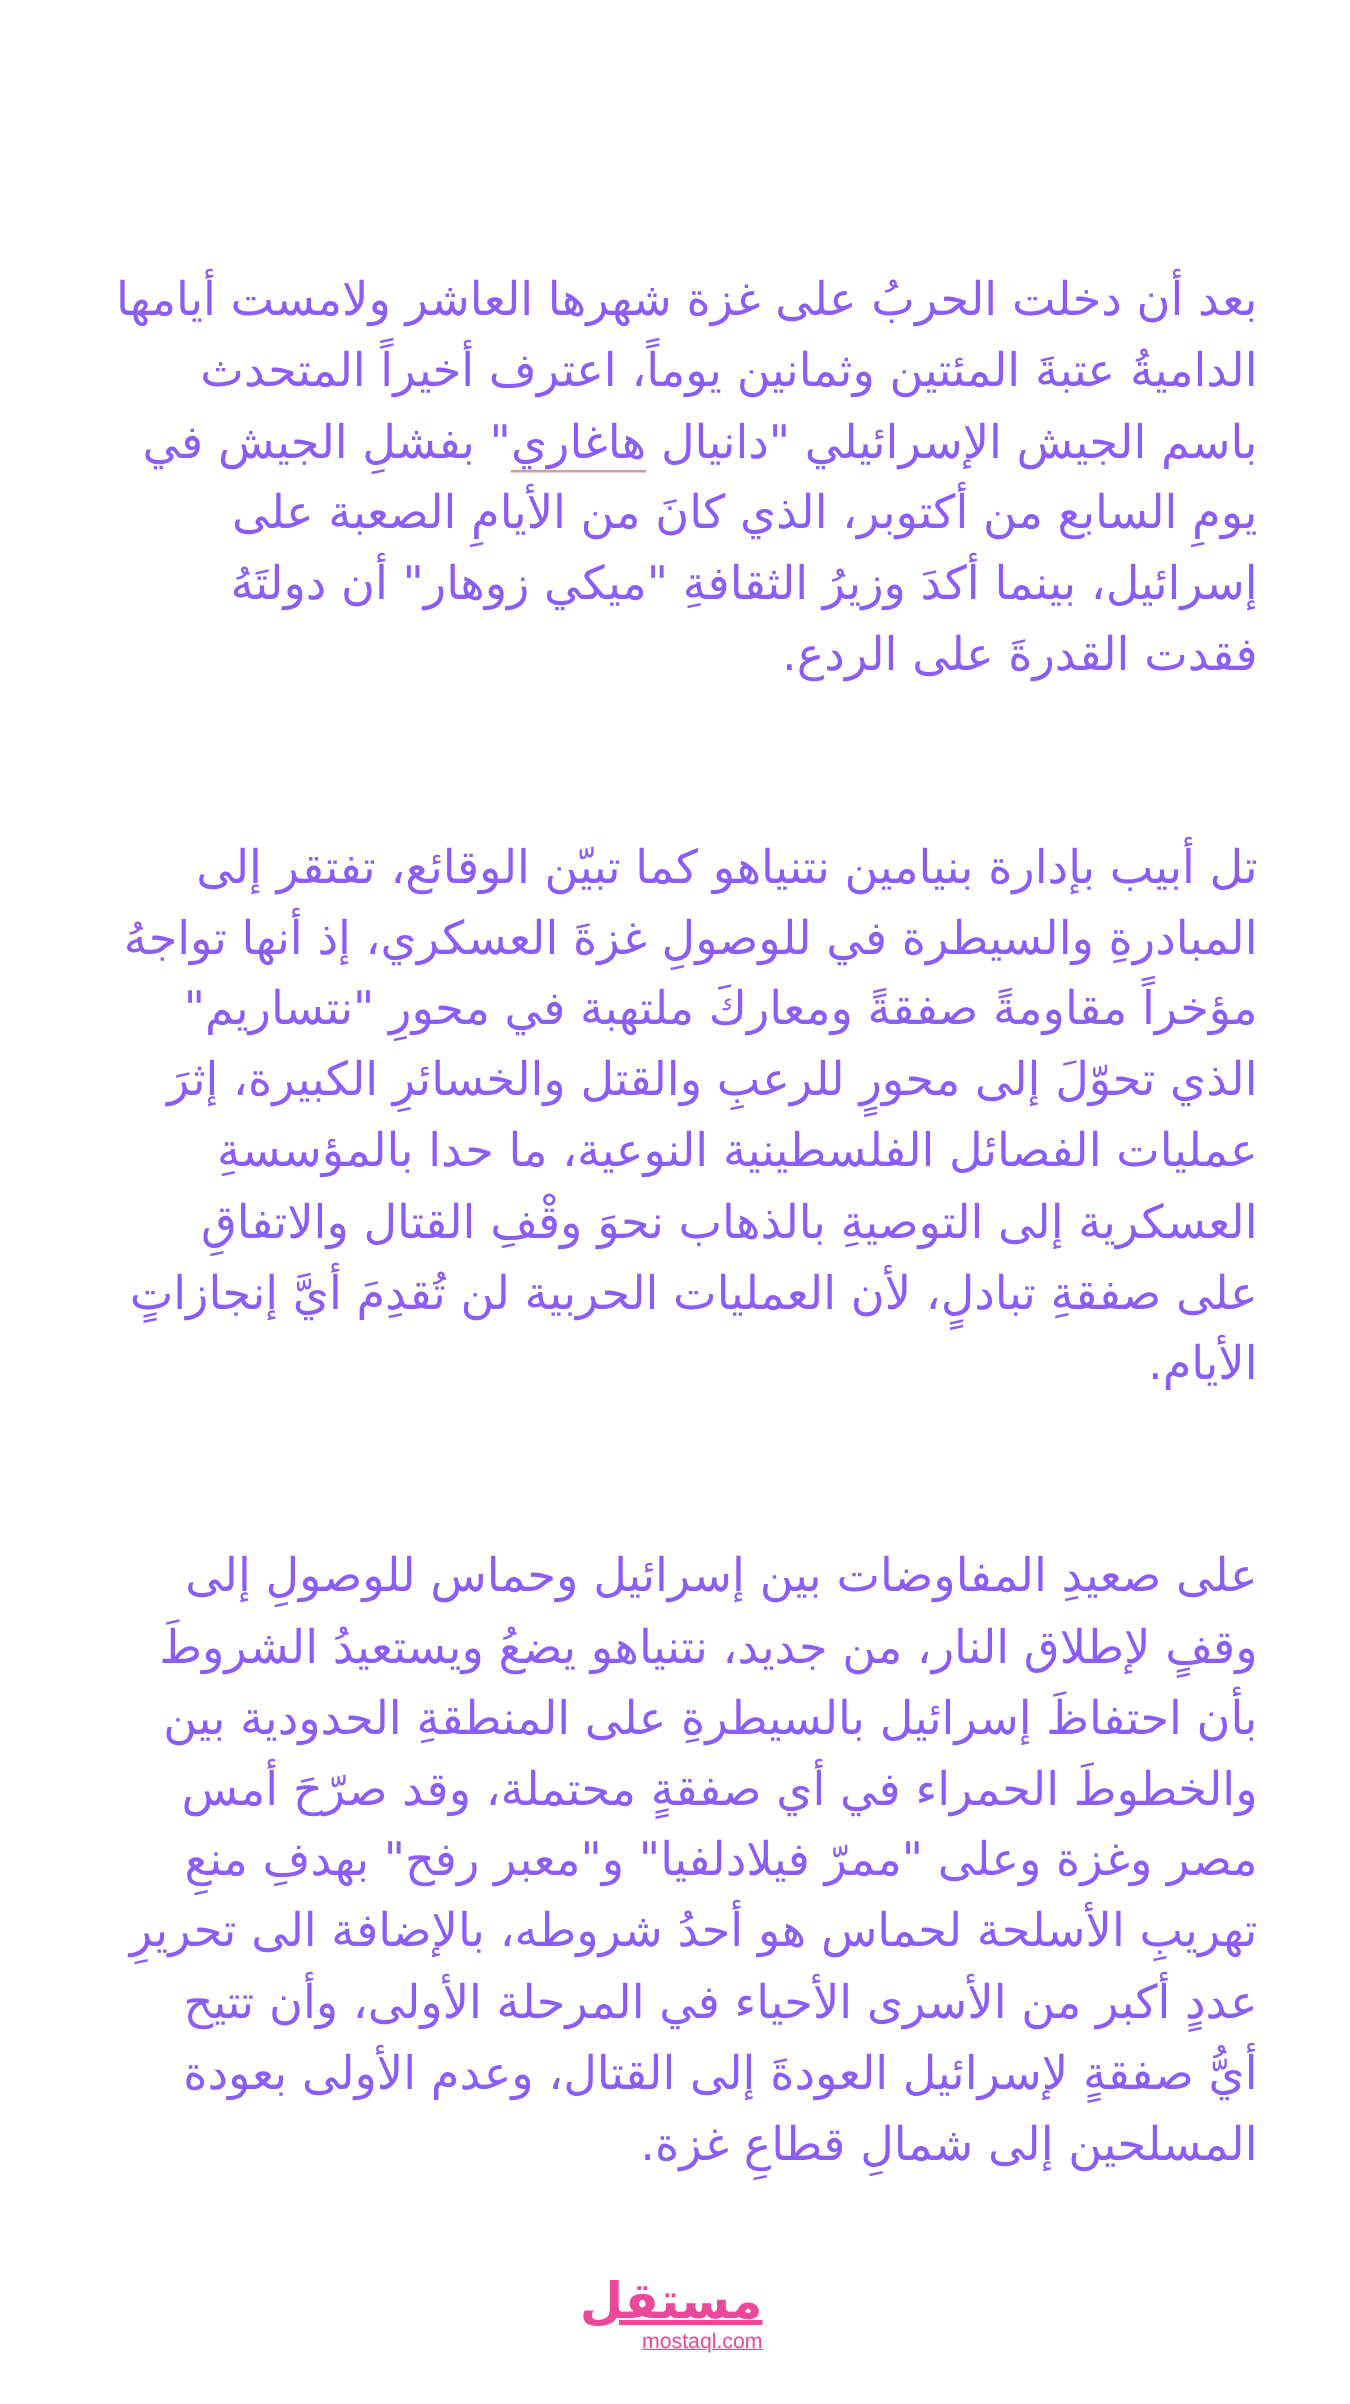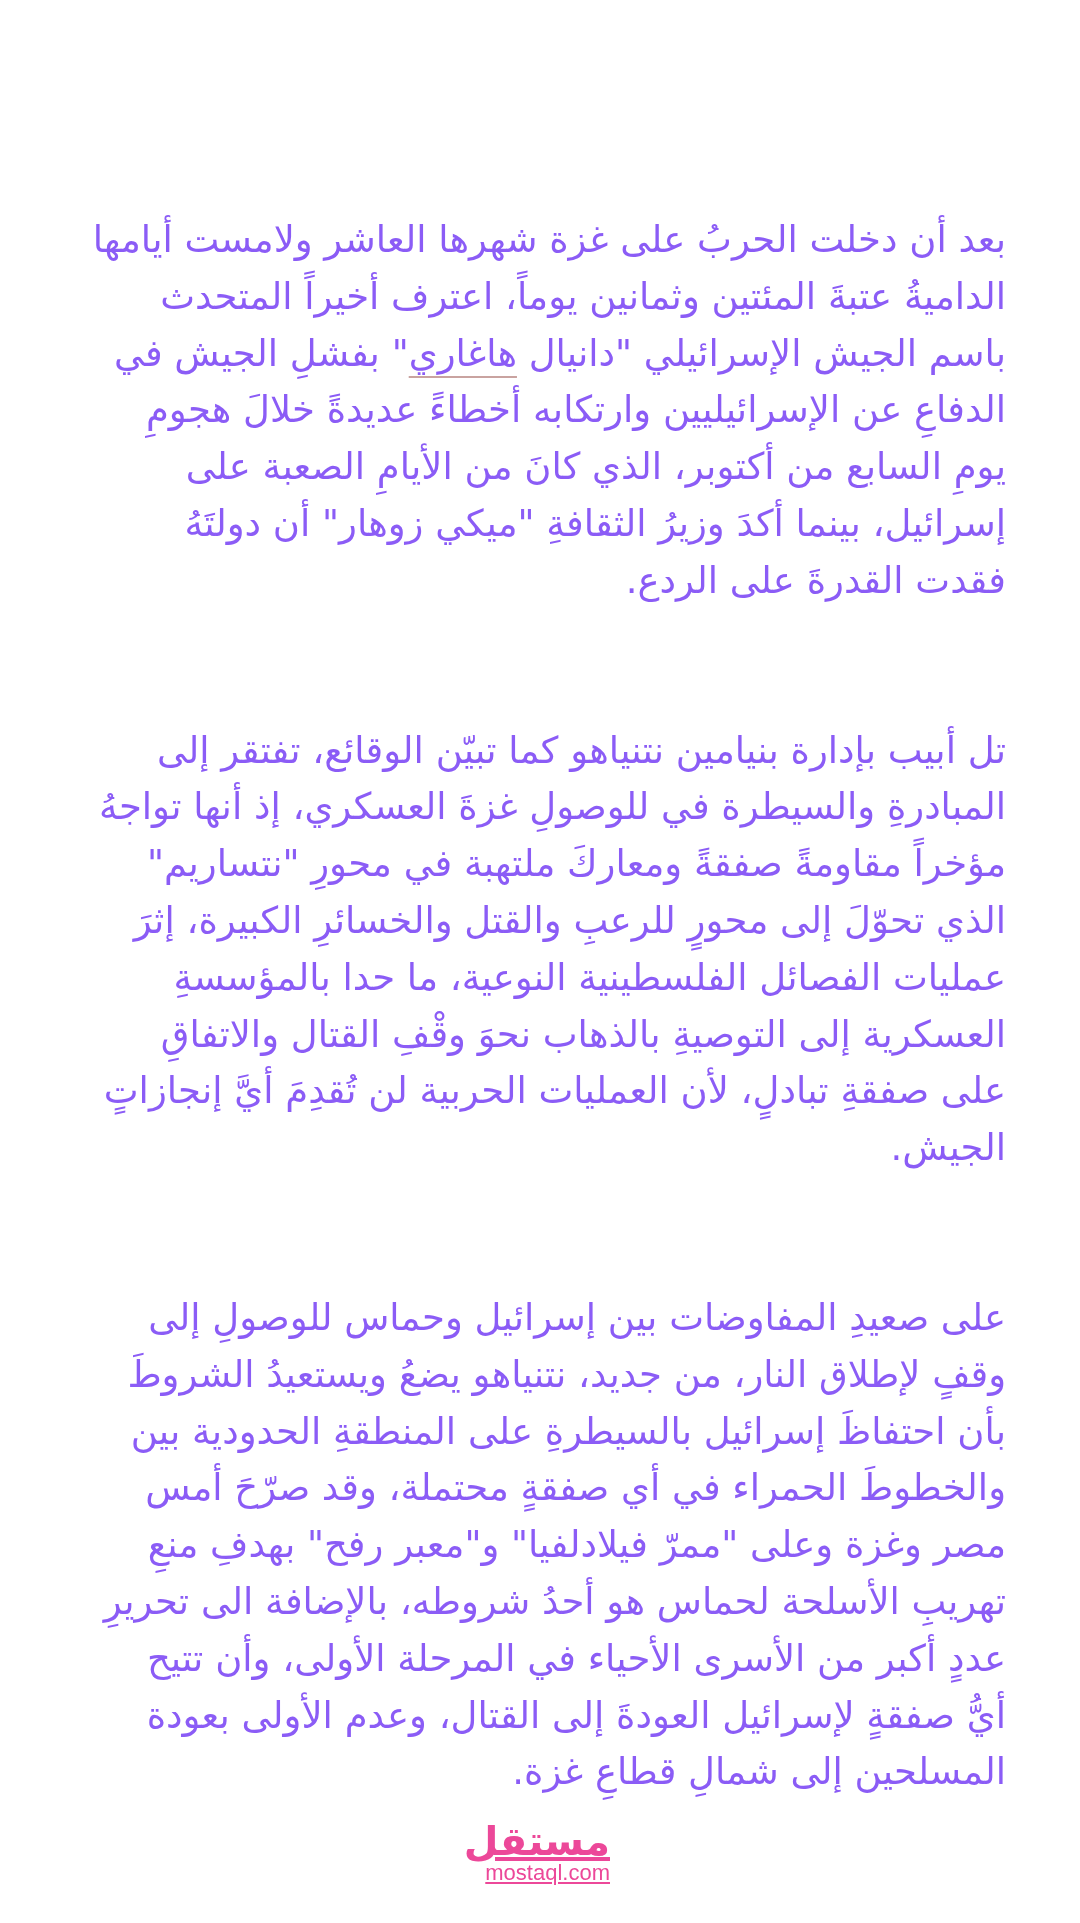--- a/index.html
+++ b/index.html
@@ -51,49 +51,48 @@
   }
   .watermark .wm-ar {
     display: block;
     font-size: 40px;
     font-weight: bold;
     line-height: 42px;
     direction: rtl;
   }
   .watermark .wm-en {
     display: block;
-    font-size: 22px;
+    font-size: 17px;
     line-height: 22px;
     font-family: "Liberation Sans", sans-serif;
   }
 </style>
 </head>
 <body>
 
 <div class="doc">
 
   <p class="para">
     <span class="line">بعد أن دخلت الحربُ على غزة شهرها العاشر ولامست أيامها</span>
     <span class="line">الداميةُ عتبةَ المئتين وثمانين يوماً، اعترف أخيراً المتحدث</span>
     <span class="line"><span>باسم الجيش الإسرائيلي "دانيال </span><span class="spell">هاغاري</span><span>" بفشلِ الجيش في</span></span>
-    <span class="line">الدفاعِ عن الإسرائيليين وارتكابه أخطاءً عديدةً خلالَ هجومِ</span>
     <span class="line">يومِ السابع من أكتوبر، الذي كانَ من الأيامِ الصعبة على</span>
     <span class="line">إسرائيل، بينما أكدَ وزيرُ الثقافةِ "ميكي زوهار" أن دولتَهُ</span>
     <span class="line">فقدت القدرةَ على الردع.</span>
   </p>
 
   <p class="para">
     <span class="line">تل أبيب بإدارة بنيامين نتنياهو كما تبيّن الوقائع، تفتقر إلى</span>
     <span class="line">المبادرةِ والسيطرة في للوصولِ غزةَ العسكري، إذ أنها تواجهُ</span>
     <span class="line">مؤخراً مقاومةً صفقةً ومعاركَ ملتهبة في محورِ "نتساريم"</span>
     <span class="line">الذي تحوّلَ إلى محورٍ للرعبِ والقتل والخسائرِ الكبيرة، إثرَ</span>
     <span class="line">عمليات الفصائل الفلسطينية النوعية، ما حدا بالمؤسسةِ</span>
     <span class="line">العسكرية إلى التوصيةِ بالذهاب نحوَ وقْفِ القتال والاتفاقِ</span>
     <span class="line">على صفقةِ تبادلٍ، لأن العمليات الحربية لن تُقدِمَ أيَّ إنجازاتٍ</span>
-    <span class="line">الجيش.</span>
+    <span class="line">الأيام.</span>
   </p>
 
   <p class="para">
     <span class="line">على صعيدِ المفاوضات بين إسرائيل وحماس للوصولِ إلى</span>
     <span class="line">وقفٍ لإطلاق النار، من جديد، نتنياهو يضعُ ويستعيدُ الشروطَ</span>
     <span class="line">بأن احتفاظَ إسرائيل بالسيطرةِ على المنطقةِ الحدودية بين</span>
     <span class="line">والخطوطَ الحمراء في أي صفقةٍ محتملة، وقد صرّحَ أمس</span>
     <span class="line">مصر وغزة وعلى "ممرّ فيلادلفيا" و"معبر رفح" بهدفِ منعِ</span>
     <span class="line">تهريبِ الأسلحة لحماس هو أحدُ شروطه، بالإضافة الى تحريرِ</span>
     <span class="line">عددٍ أكبر من الأسرى الأحياء في المرحلة الأولى، وأن تتيح</span>

